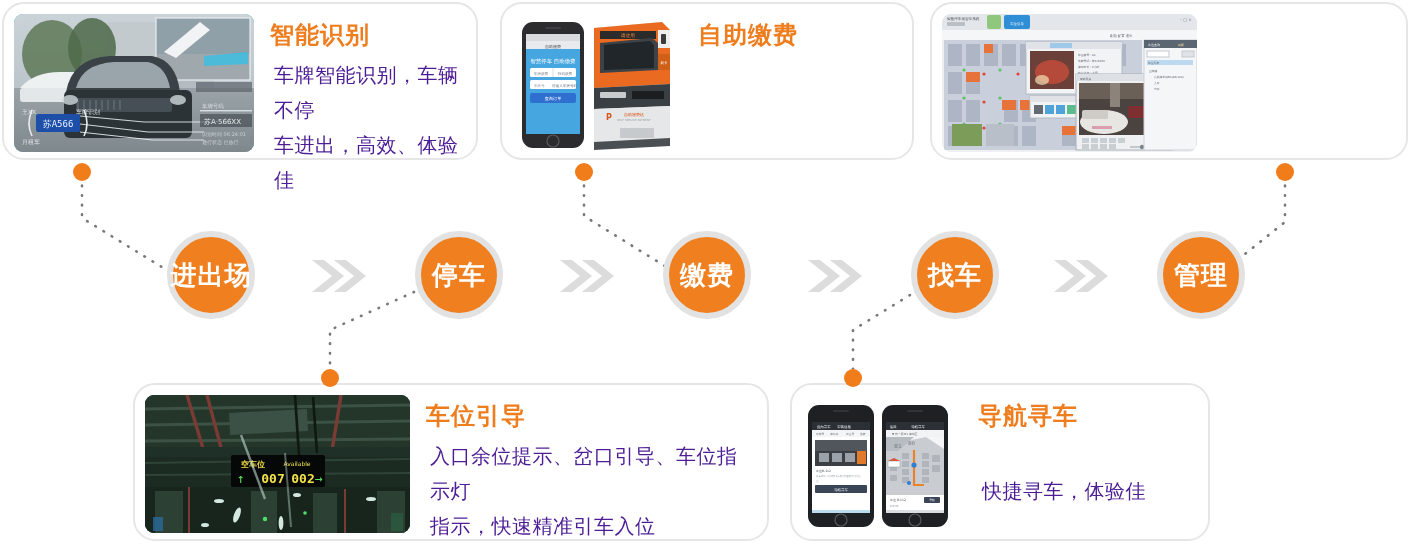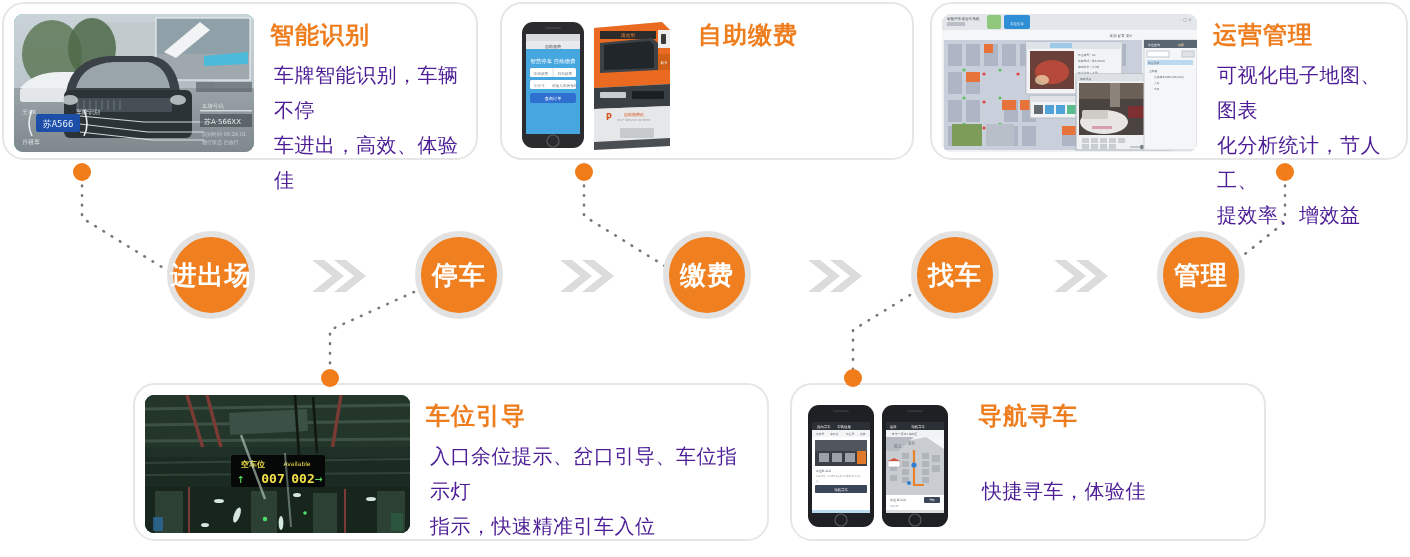--- a/index.html
+++ b/index.html
@@ -368,28 +368,20 @@
         <rect x="205" y="46" width="46" height="5" fill="#bcd9ef"></rect>
         <g font-size="2.8" fill="#5d646c" font-family="DejaVu Sans, sans-serif">
           <text x="206" y="50">车位列表</text>
           <text x="207" y="58">山海路</text>
           <text x="212" y="64">公共停车场B1(46/120)</text>
           <text x="212" y="70">入口</text>
           <text x="212" y="76">出口</text>
         </g>
       </svg>
     </div>
-    <div class="txt">
-      <div class="title">运营管理</div>
-      <p class="desc">
-        <span>可视化电子地图、图表</span><br>
-        <span>化分析统计，节人工、</span><br>
-        <span>提效率、增效益</span>
-      </p>
-    </div>
   </div>
 
   <div class="card" style="left:133px;top:383px;width:636px;height:158px;">
     <div class="thumb" style="width:265px;height:138px;">
       <svg width="265" height="138" viewBox="0 0 265 138" preserveAspectRatio="none">
         <rect width="265" height="138" fill="#1b2b22"></rect>
 
         <rect x="0" y="0" width="265" height="60" fill="#24362a"></rect>
         <g stroke="#3c5244" stroke-width="3" fill="none">
           <line x1="0" y1="14" x2="265" y2="10"></line>
@@ -452,21 +444,21 @@
     </div>
     <div class="txt">
       <div class="title">车位引导</div>
       <p class="desc">
         <span>入口余位提示、岔口引导、车位指示灯</span><br>
         <span>指示，快速精准引车入位</span>
       </p>
     </div>
   </div>
 
-  <div class="card" style="left:790px;top:383px;width:476px;height:158px;">
+  <div class="card" style="left:790px;top:383px;width:420px;height:158px;">
     <div class="thumb" style="width:160px;height:138px;background:#ffffff;">
       <svg width="160" height="138" viewBox="0 0 160 138">
 
         <rect x="6" y="10" width="66" height="122" rx="11" fill="#1f2023"></rect>
         <rect x="10" y="22" width="58" height="96" fill="#ffffff"></rect>
         <rect x="10" y="22" width="58" height="5" fill="#1f2023"></rect>
         <rect x="10" y="27" width="58" height="8" fill="#2b3036"></rect>
         <text x="15" y="33" font-size="3.4" fill="#ffffff" font-family="DejaVu Sans, sans-serif">反向寻车</text>
         <text x="42" y="33" font-size="3.4" fill="#ffffff" text-anchor="middle" font-family="DejaVu Sans, sans-serif">车辆信息</text>
         <rect x="10" y="35" width="58" height="7" fill="#f4f5f6"></rect>

